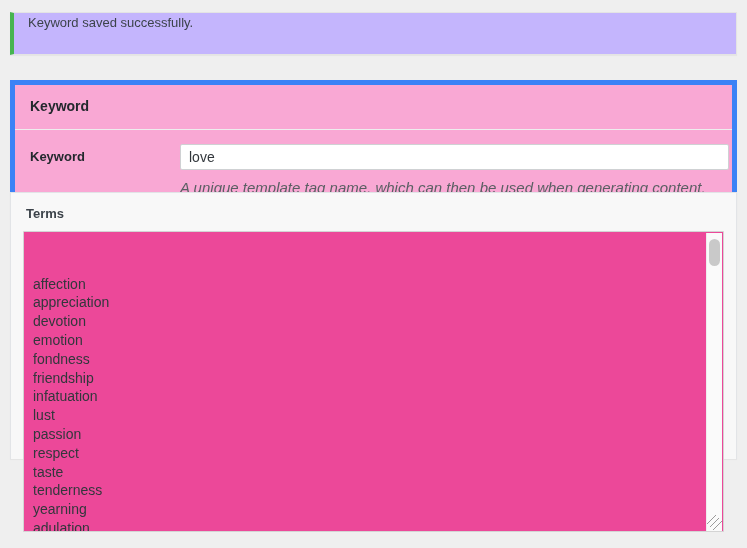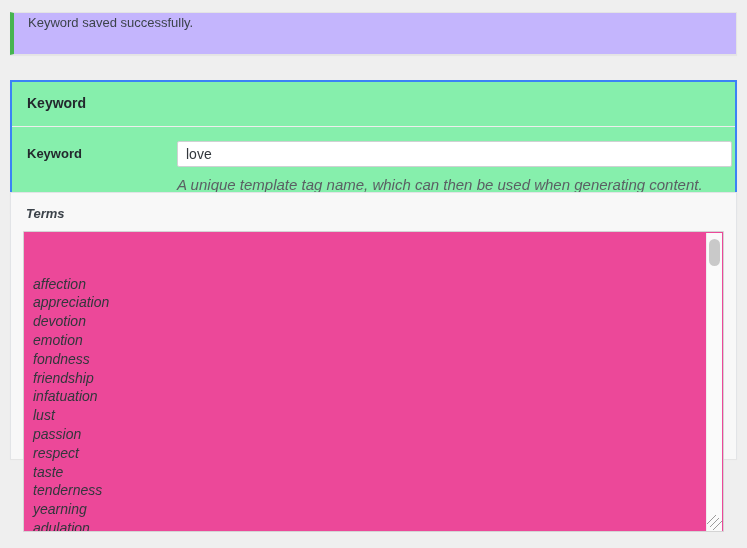--- a/index.html
+++ b/index.html
@@ -39,22 +39,22 @@
     line-height: 1.5;
   }
 
   
   .panel-keyword {
     position: absolute;
     left: 10px;
     top: 80px;
     width: 727px;
     box-sizing: border-box;
-    background: #86efac;
-    border: 2px solid #3b82f6;
+    background: #f9a8d4;
+    border: 5px solid #3b82f6;
     box-shadow: 0 1px 1px rgba(0,0,0,.04);
   }
   .panel-heading {
     margin: 0;
     padding: 12px 14px 12px 15px;
     font-size: 14px;
     font-weight: bold;
     color: #23282d;
     border-bottom: 1px solid #eeeeee;
     line-height: 1.4;
@@ -105,21 +105,20 @@
     position: absolute;
     left: 10px;
     top: 192px;
     width: 727px;
     height: 267px;
     box-sizing: border-box;
     background: #f8f8f8;
     border: 1px solid #e2e4e7;
     border-bottom: none;
     box-shadow: 0 1px 1px rgba(0,0,0,.04);
-    font-style: italic;
   }
   .terms-label {
     padding: 13px 0 10px 15px;
     font-size: 13px;
     font-weight: bold;
     color: #3c434a;
   }
   .terms-area-wrap {
     position: relative;
     margin: 0 14px 0 12px;

